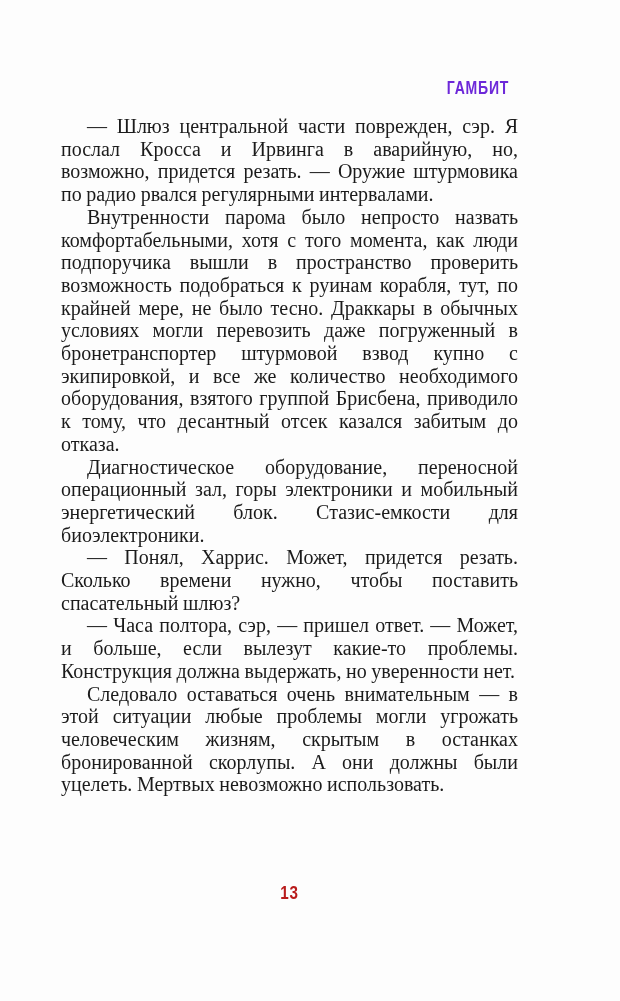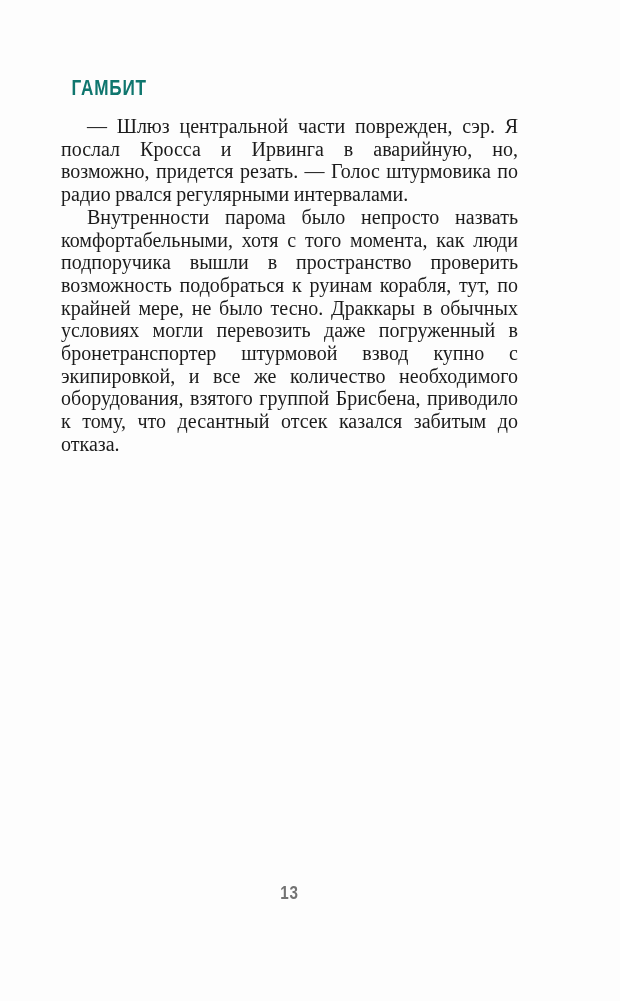--- a/index.html
+++ b/index.html
@@ -18,26 +18,26 @@
     font-family: "Liberation Serif", "DejaVu Serif", serif;
   }
   .content-block {
     position: absolute;
     left: 61px;
     top: 0;
     width: 457px;
   }
   .running-header {
     margin-top: 77px;
-    text-align: left;
+    text-align: right;
     font-family: "Liberation Sans", "DejaVu Sans", sans-serif;
     font-weight: 700;
-    font-size: 22px;
+    font-size: 18px;
     line-height: 22px;
-    color: #0f766e;
+    color: #6d28d9;
   }
   .running-header .condensed {
     display: inline-block;
     transform: scaleX(0.78);
     transform-origin: center;
     letter-spacing: 1px;
     white-space: nowrap;
   }
   .body-text {
     margin-top: 16px;
@@ -55,41 +55,45 @@
   }
   .page-folio {
     position: absolute;
     left: 61px;
     top: 882px;
     width: 457px;
     text-align: center;
     font-family: "Liberation Sans", "DejaVu Sans", sans-serif;
     font-weight: 700;
     font-size: 19px;
-    color: #737373;
+    color: #b91c1c;
   }
   .page-folio .condensed {
     display: inline-block;
     transform: scaleX(0.8);
     transform-origin: center;
     letter-spacing: 1px;
   }
 </style>
 </head>
 <body>
 
 <div class="book-page">
   <div class="content-block">
 
     <div class="running-header">
       <span class="condensed">ГАМБИТ</span>
     </div>
 
     <div class="body-text" lang="ru">
-      <p>— Шлюз центральной части поврежден, сэр. Я послал Кросса и Ирвинга в аварийную, но, возможно, придется резать. — Голос штурмовика по радио рвался регулярными интервалами.</p>
+      <p>— Шлюз центральной части поврежден, сэр. Я послал Кросса и Ирвинга в аварийную, но, возможно, придется резать. — Оружие штурмовика по радио рвался регулярными интервалами.</p>
       <p>Внутренности парома было непросто назвать комфортабельными, хотя с того момента, как люди подпоручика вышли в пространство проверить возможность подобраться к руинам корабля, тут, по крайней мере, не было тесно. Драккары в обычных условиях могли перевозить даже погруженный в бронетранспортер штурмовой взвод купно с экипировкой, и все же количество необходимого оборудования, взятого группой Брисбена, приводило к тому, что десантный отсек казался забитым до отказа.</p>
+      <p>Диагностическое оборудование, переносной операционный зал, горы электроники и мобильный энергетический блок. Стазис-емкости для биоэлектроники.</p>
+      <p>— Понял, Харрис. Может, придется резать. Сколько времени нужно, чтобы поставить спасательный шлюз?</p>
+      <p>— Часа полтора, сэр, — пришел ответ. — Может, и больше, если вылезут какие-то проблемы. Конструкция должна выдержать, но уверенности нет.</p>
+      <p>Следовало оставаться очень внимательным — в этой ситуации любые проблемы могли угрожать человеческим жизням, скрытым в останках бронированной скорлупы. А они должны были уцелеть. Мертвых невозможно использовать.</p>
     </div>
   </div>
 
   <div class="page-folio">
     <span class="condensed">13</span>
   </div>
 </div>
 
 </body></html>

